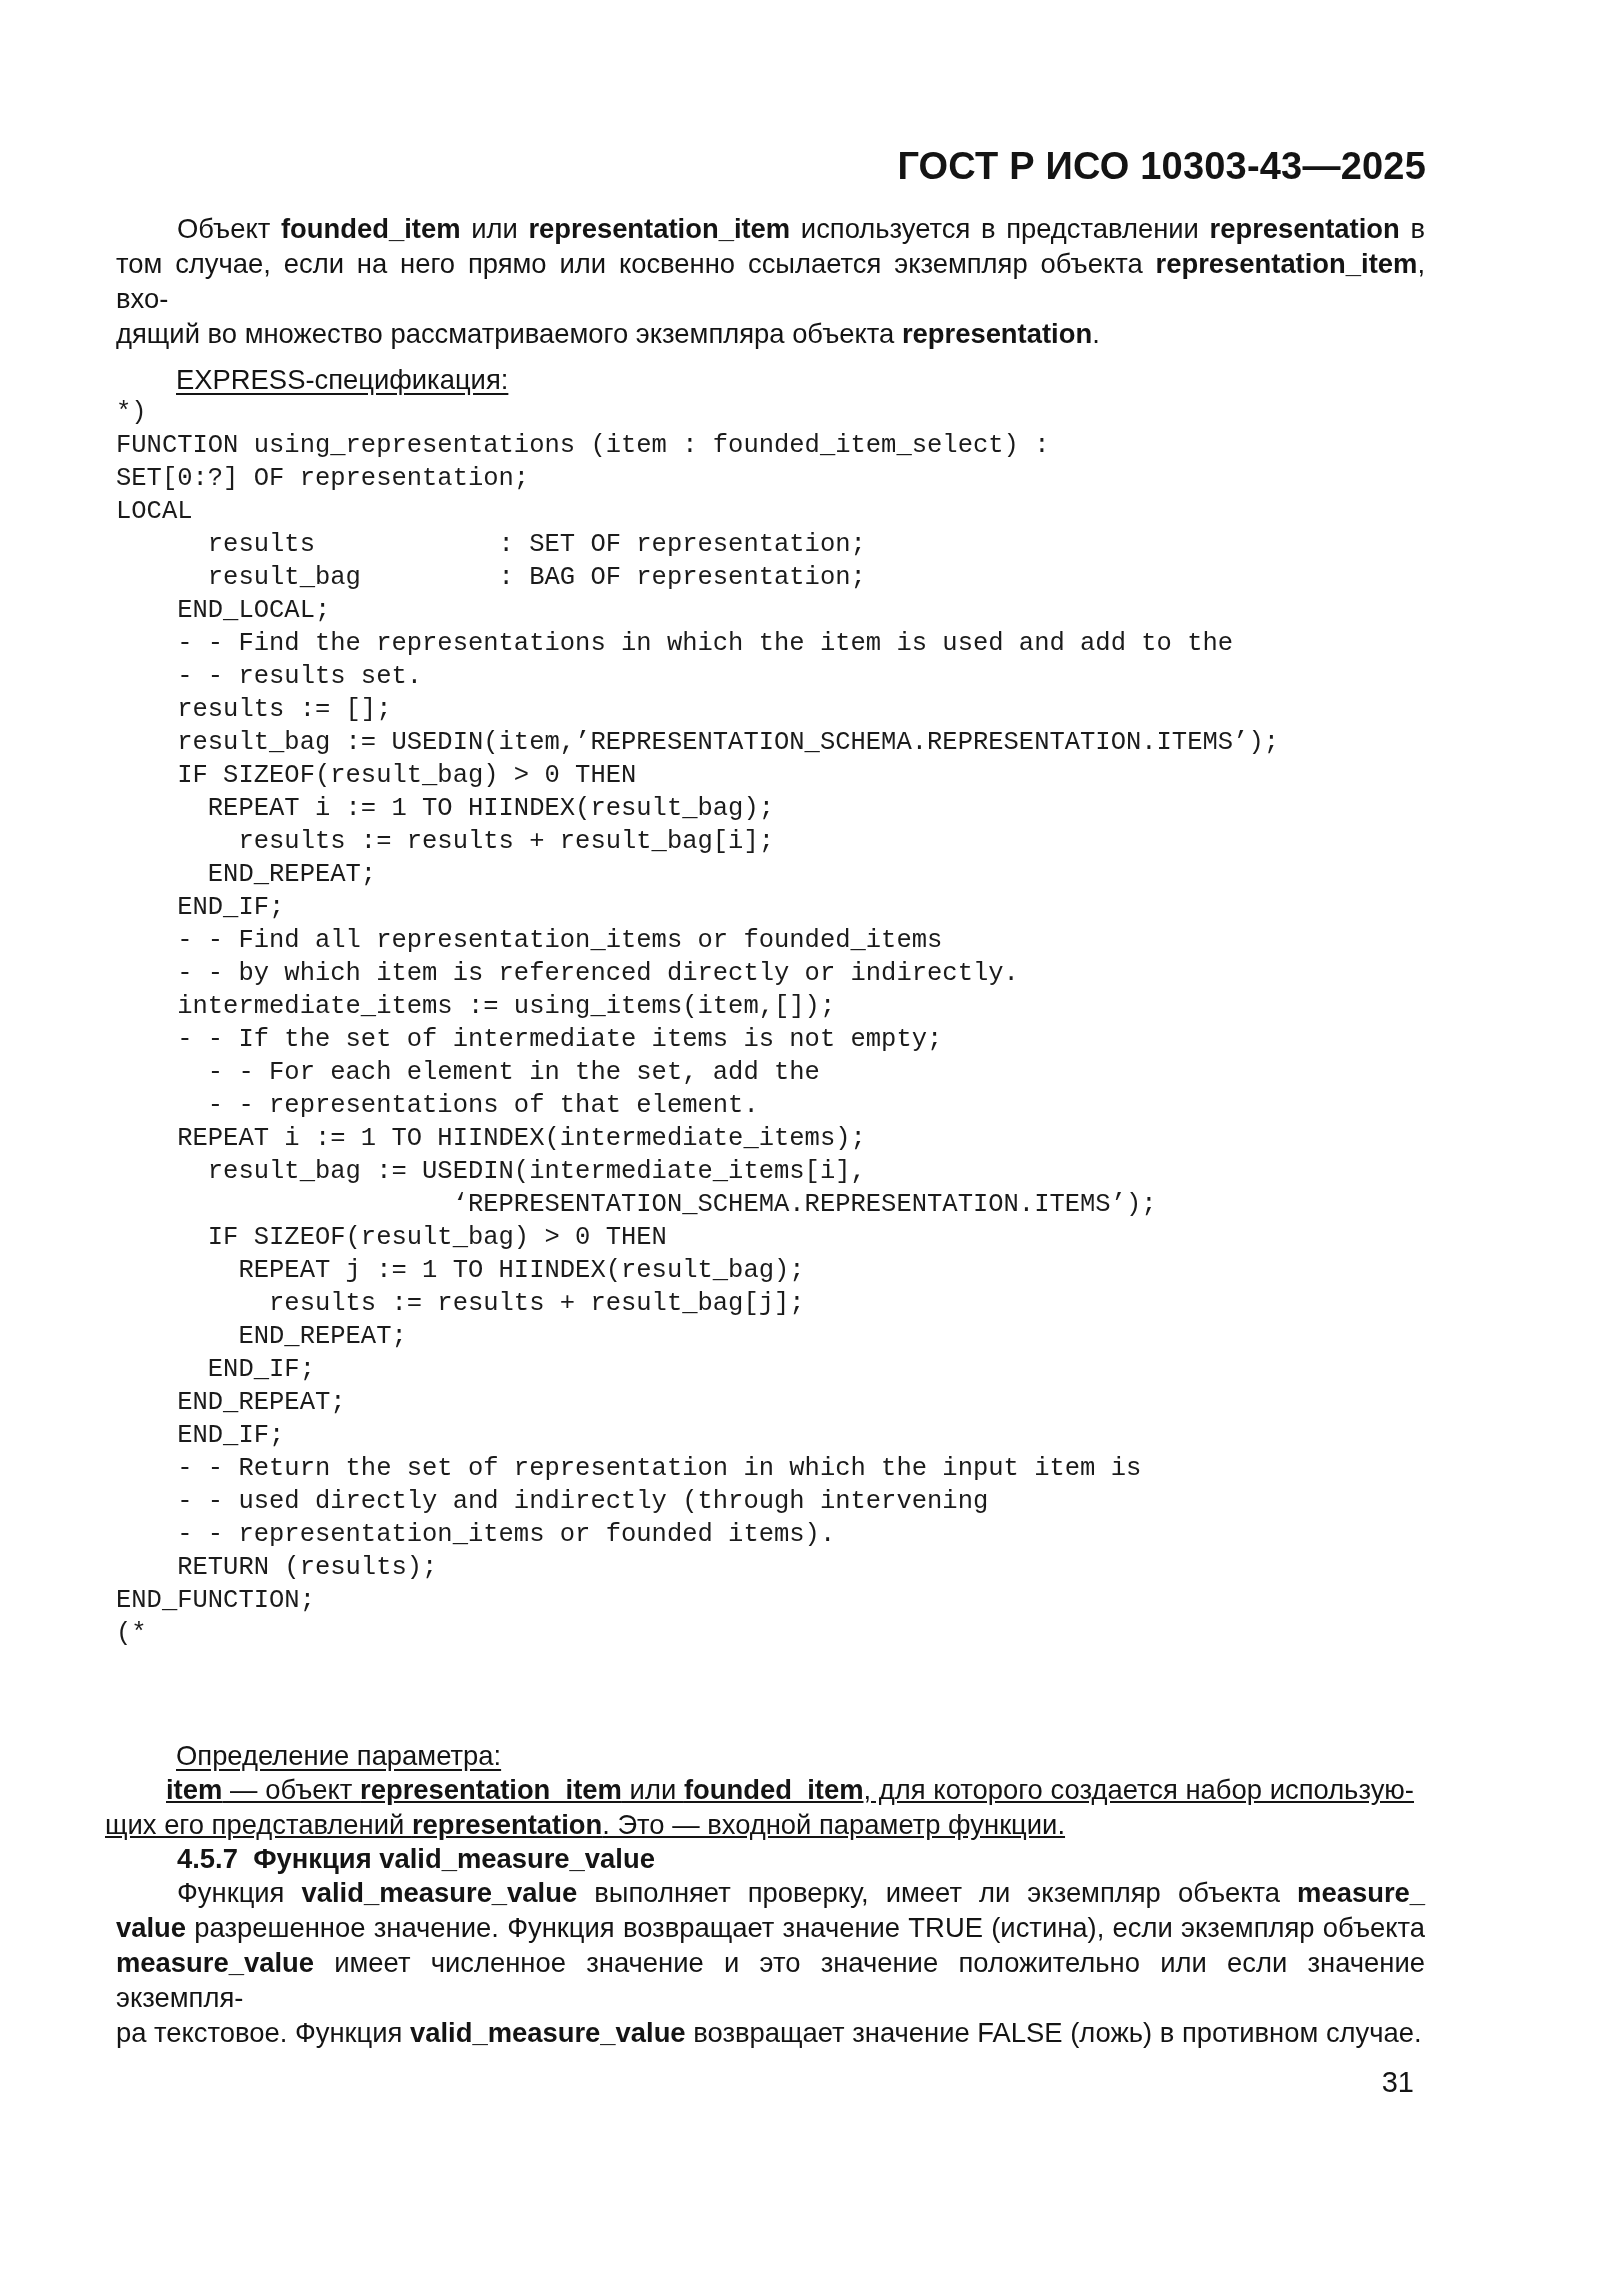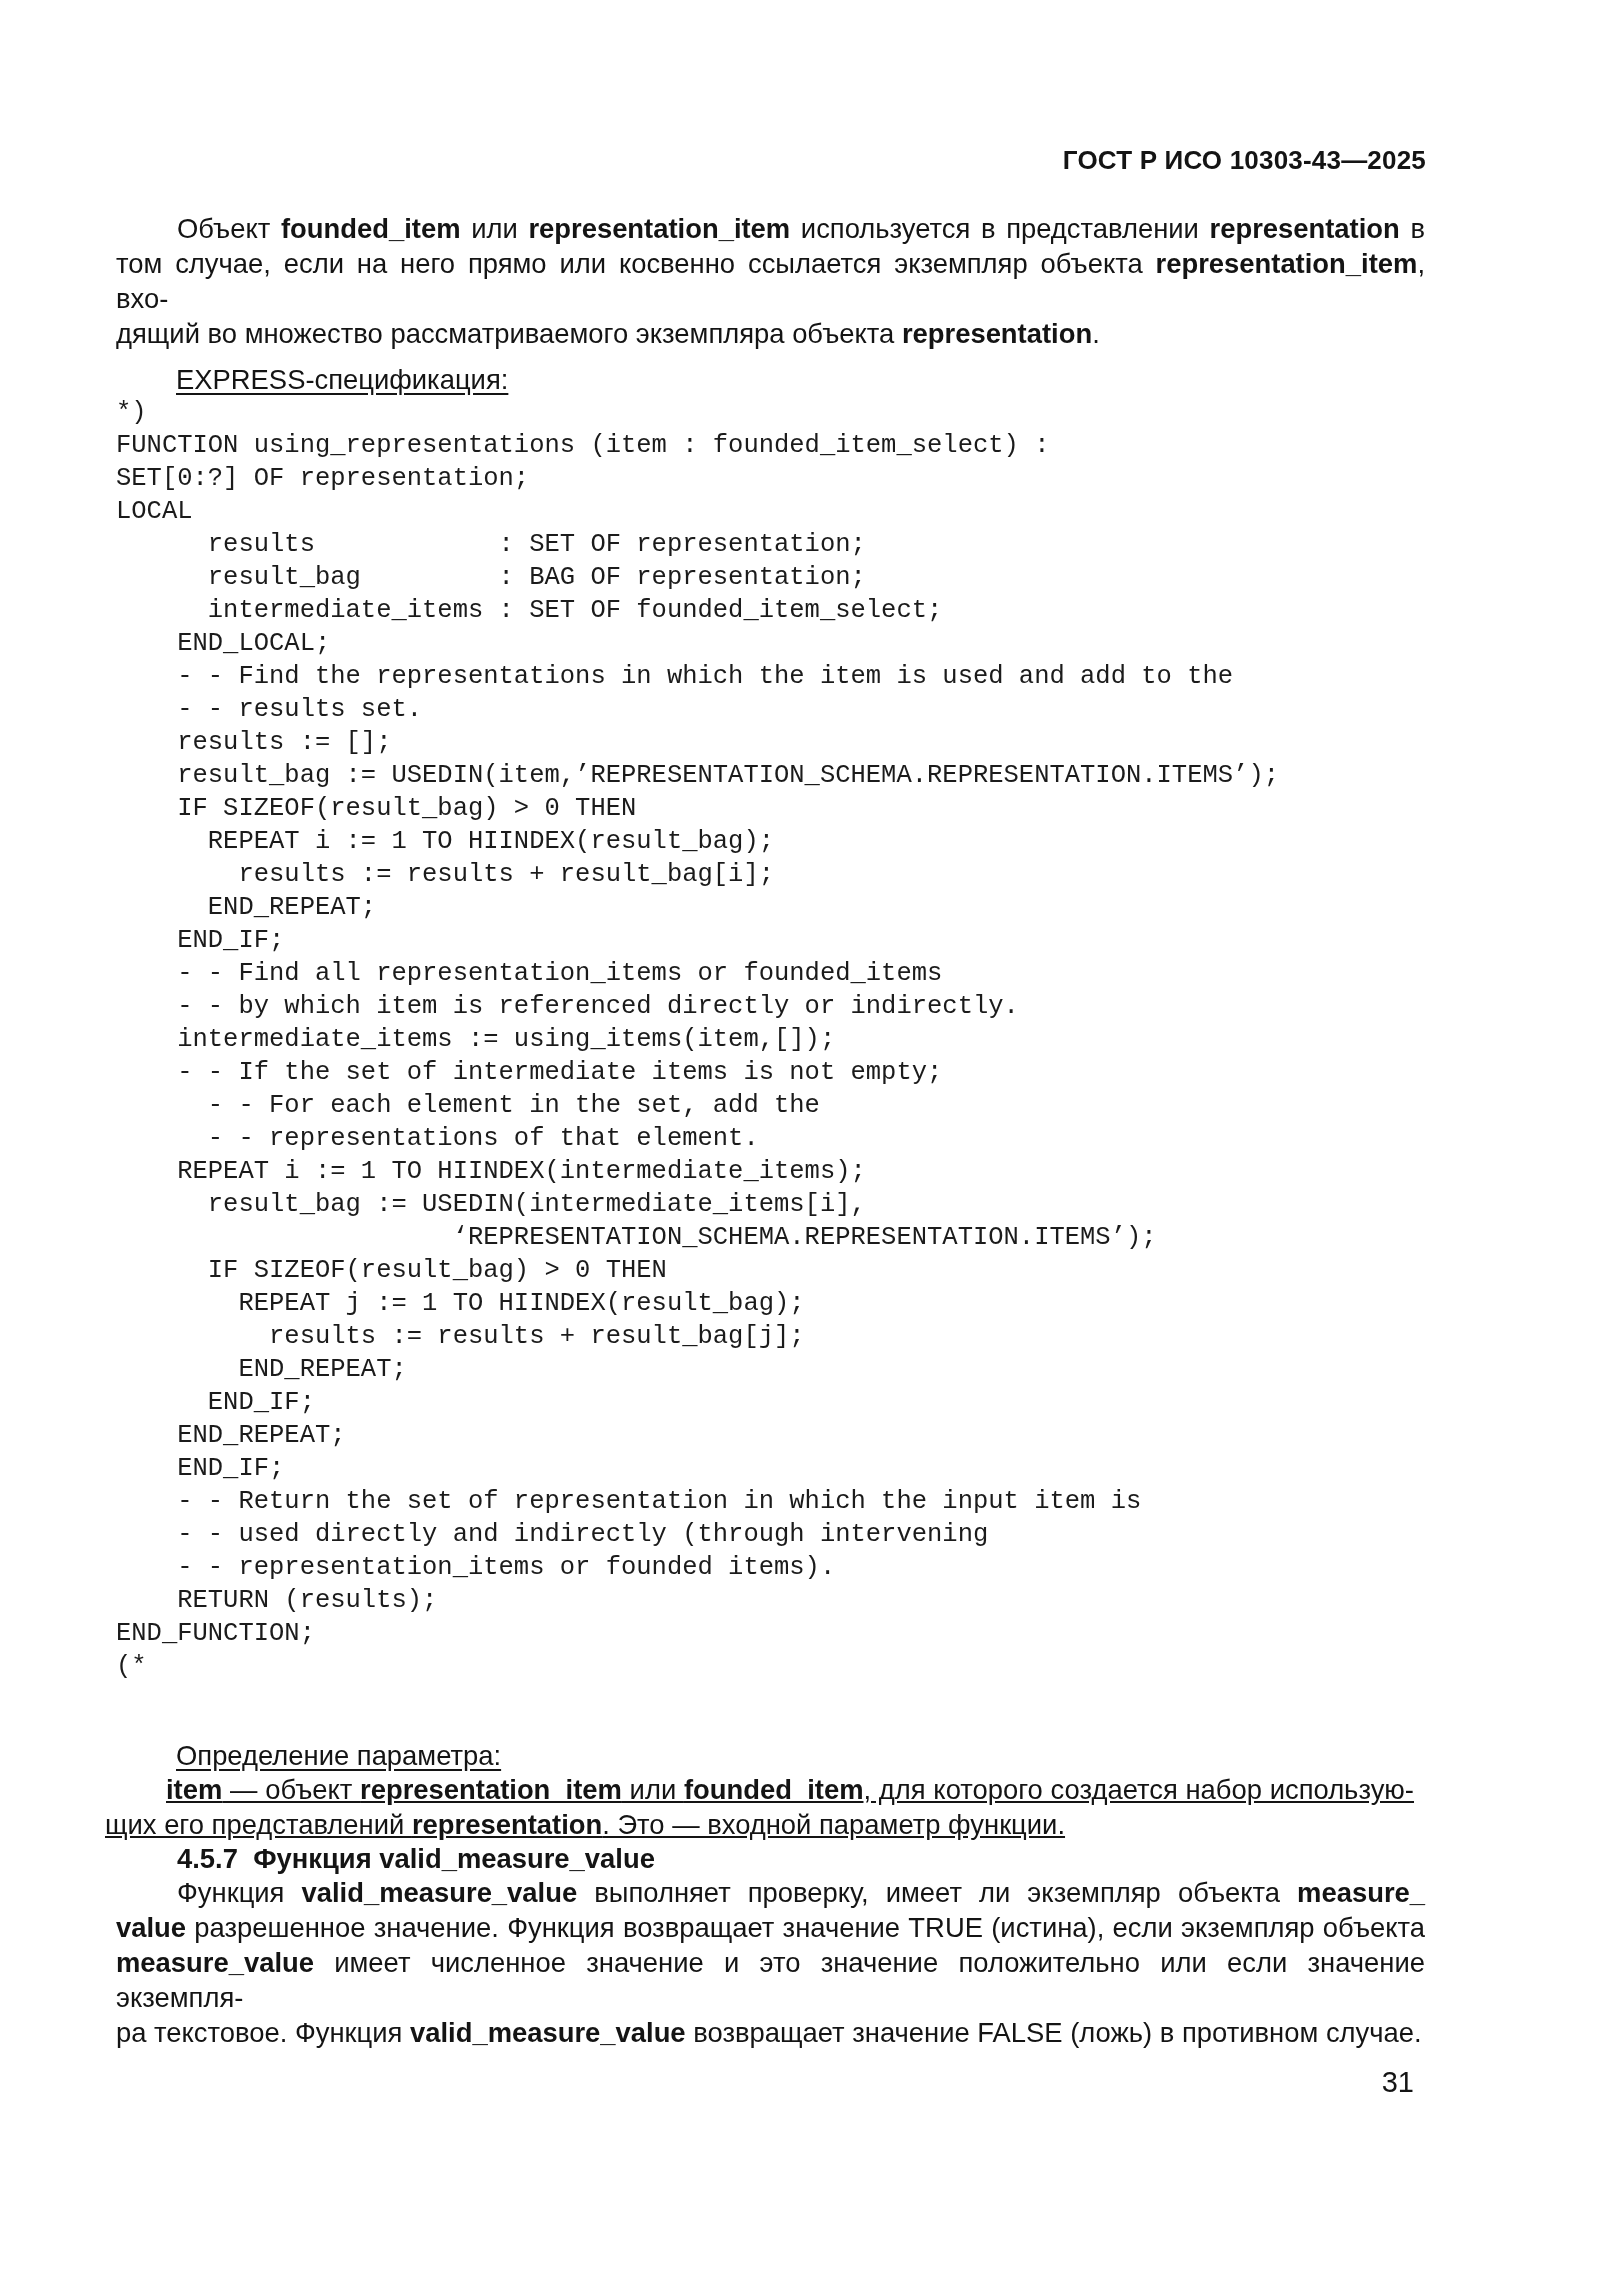--- a/index.html
+++ b/index.html
@@ -11,21 +11,21 @@
     color: #141414;
     font-family: "Liberation Sans", "DejaVu Sans", sans-serif;
     overflow: hidden;
   }
   .abs { position: absolute; }
 
   .header {
     left: 118px; top: 145px; width: 1308px;
     text-align: right;
     font-weight: bold;
-    font-size: 26px;
+    font-size: 38px;
     letter-spacing: 0.2px;
   }
 
   .body-text { font-size: 27.4px; line-height: 35px; }
 
   
   .rich .jl { text-align: justify; text-align-last: justify; }
   .rich .jl.last { text-align: left; text-align-last: left; }
   .rich .jl.first-indent { padding-left: 61px; }
   .rich b { font-weight: bold; }
@@ -80,21 +80,20 @@
 
   <div class="abs express-h heading-underline">EXPRESS-спецификация:</div>
 
   <div class="abs code">
       <div class="cl">*)</div>
       <div class="cl">FUNCTION using_representations (item : founded_item_select) :</div>
       <div class="cl">SET[0:?] OF representation;</div>
       <div class="cl">LOCAL</div>
       <div class="cl">      results            : SET OF representation;</div>
       <div class="cl">      result_bag         : BAG OF representation;</div>
-      <div class="cl">      intermediate_items : SET OF founded_item_select;</div>
       <div class="cl">    END_LOCAL;</div>
       <div class="cl">    - - Find the representations in which the item is used and add to the</div>
       <div class="cl">    - - results set.</div>
       <div class="cl">    results := [];</div>
       <div class="cl">    result_bag := USEDIN(item,’REPRESENTATION_SCHEMA.REPRESENTATION.ITEMS’);</div>
       <div class="cl">    IF SIZEOF(result_bag) &gt; 0 THEN</div>
       <div class="cl">      REPEAT i := 1 TO HIINDEX(result_bag);</div>
       <div class="cl">        results := results + result_bag[i];</div>
       <div class="cl">      END_REPEAT;</div>
       <div class="cl">    END_IF;</div>

